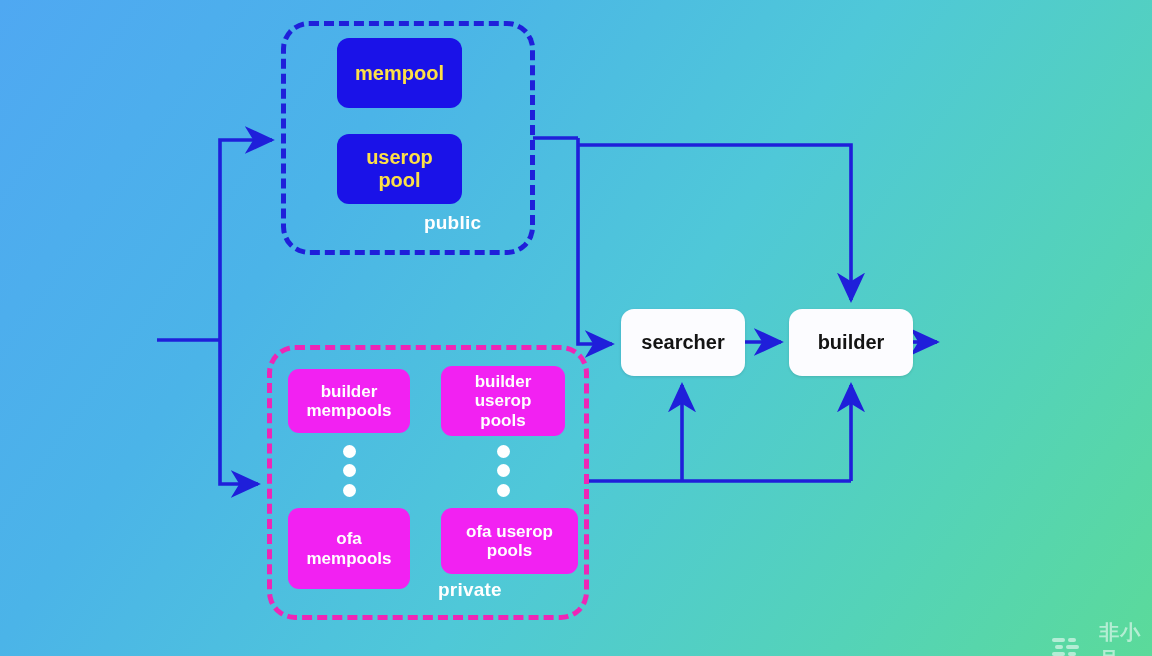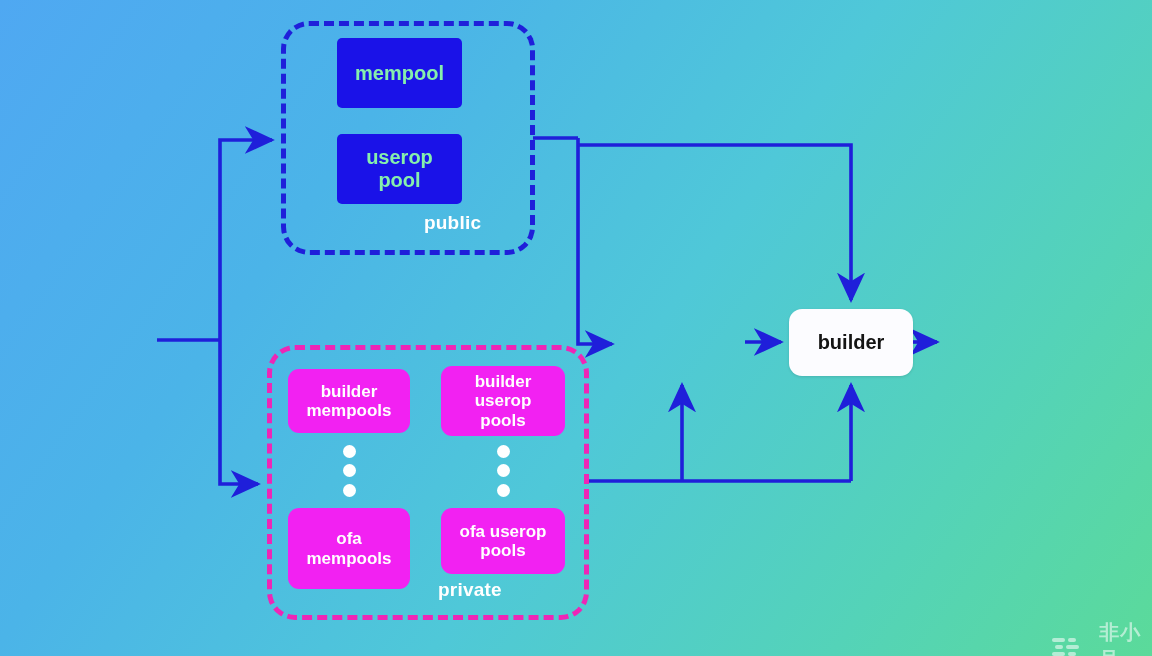--- a/index.html
+++ b/index.html
@@ -35,22 +35,22 @@
   .white-node {
     background: #FCFCFF;
     border-radius: 13px;
     color: #141414;
     font-size: 20px;
     font-weight: bold;
     box-shadow: 0 1px 3px rgba(0,0,0,0.12);
   }
   .blue-node {
     background: #1A12E8;
-    border-radius: 5px;
-    color: #86efac;
+    border-radius: 12px;
+    color: #fde047;
     font-size: 20px;
     font-weight: bold;
   }
   .magenta-node {
     background: #F221F2;
     border-radius: 11px;
     color: #ffffff;
     font-size: 17px;
     font-weight: bold;
   }
@@ -171,34 +171,37 @@
     <span>builder</span>
     <span>userop</span>
     <span>pools</span>
   </div>
 
   <div class="node magenta-node" style="left:288px; top:508px; width:122px; height:81px; flex-direction:column;">
     <span>ofa</span>
     <span>mempools</span>
   </div>
 
-  <div class="node magenta-node" style="left:441px; top:508px; width:124px; height:66px; flex-direction:column;">
+  <div class="node magenta-node" style="left:441px; top:508px; width:137px; height:66px; flex-direction:column;">
     <span>ofa userop</span>
     <span>pools</span>
   </div>
 
   <div class="dot" style="left:343px; top:445px;"></div>
   <div class="dot" style="left:343px; top:464px;"></div>
   <div class="dot" style="left:343px; top:484px;"></div>
 
   <div class="dot" style="left:497px; top:445px;"></div>
   <div class="dot" style="left:497px; top:464px;"></div>
   <div class="dot" style="left:497px; top:484px;"></div>
 
 
+  <div class="node white-node" style="left:621px; top:309px; width:124px; height:67px;">
+    <span>searcher</span>
+  </div>
 
   <div class="node white-node" style="left:789px; top:309px; width:124px; height:67px;">
     <span>builder</span>
   </div>
 
 
   <div class="watermark" style="left:1052px; top:619px;">
     <span class="wm-mark">
       <span class="wm-bar" style="left:0px;  top:3px;  width:13px; height:4px;"></span>
       <span class="wm-bar" style="left:16px; top:3px;  width:8px;  height:4px;"></span>

